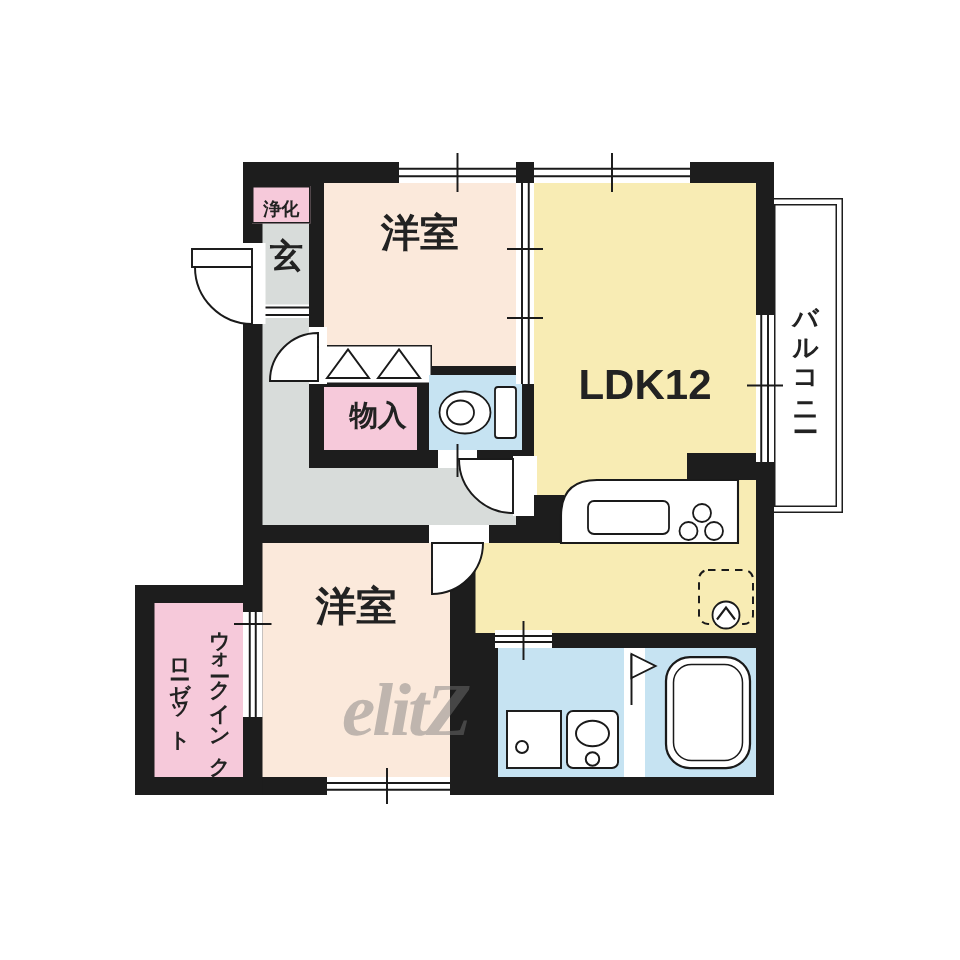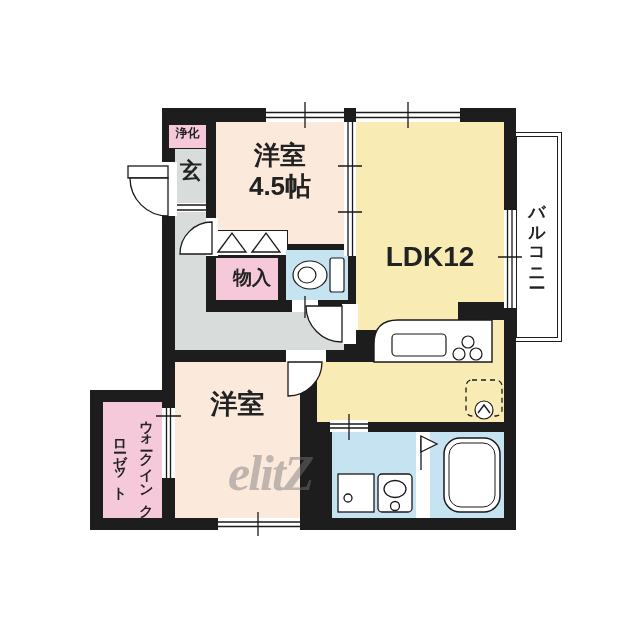--- a/index.html
+++ b/index.html
@@ -16,21 +16,21 @@
   .fill-gray{background:var(--hall-gray,#d8dcda);}
   .fill-cream{background:var(--room-cream,#fbe9db);}
   .fill-yellow{background:var(--ldk-yellow,#f8ecb4);}
   .fill-pink{background:var(--pink,#f6c9da);}
   .fill-blue{background:var(--water-blue,#c6e3f2);}
   .fill-white{background:#ffffff;}
   .overlay{position:absolute;left:0;top:0;pointer-events:none;}
   .lbl{position:absolute;color:var(--text,#222);font-weight:600;text-align:center;line-height:1.2;}
   .lbl-2line{display:flex;flex-direction:column;}
   .vtext{writing-mode:vertical-rl;text-orientation:mixed;}
-  .jouka-box{border:1.2px solid var(--wall,#1d1d1d);display:flex;align-items:flex-start;justify-content:center;}
+  .jouka-box{border:1.2px solid var(--wall,#1d1d1d);display:flex;align-items:flex-end;justify-content:center;}
   .balcony{background:#fff;border:1.5px solid var(--wall,#1d1d1d);}
   .balcony-inner{position:absolute;left:3px;top:3px;right:3px;bottom:3px;border:1px solid var(--wall,#1d1d1d);display:flex;align-items:center;justify-content:center;}
   .closet-strip{background:#fff;border:1px solid var(--wall,#1d1d1d);}
   .watermark{
     position:absolute;left:228px;top:444px;white-space:nowrap;
     display:flex;align-items:flex-start;gap:4px;
     color:var(--watermark,#787878);opacity:.45;font-weight:bold;
   }
   .wm-logo{font-size:50px;font-style:italic;letter-spacing:-2px;font-family:"Liberation Serif","DejaVu Serif",serif;}
   .wm-text{font-size:34px;letter-spacing:1px;}
@@ -168,21 +168,20 @@
   <g>
     <path d="M421,436 V470"></path>
     <path d="M421,436 L437,444 L421,452 Z" fill="#fff"></path>
   </g>
 </svg>
 
 <div class="lbl" style="left:176px;top:158px;width:30px;font-size:22px;">玄</div>
 
 <div class="lbl lbl-2line" style="left:216px;top:140px;width:128px;font-size:26px;">
   <span>洋室</span>
-  <span>4.5帖</span>
 </div>
 
 <div class="lbl" style="left:360px;top:240px;width:140px;font-size:28px;font-weight:600;">LDK12</div>
 
 <div class="lbl" style="left:216px;top:267px;width:72px;font-size:19px;">物入</div>
 
 <div class="lbl lbl-2line" style="left:175px;top:388px;width:125px;font-size:27px;">
   <span>洋室</span>
 </div>
 

